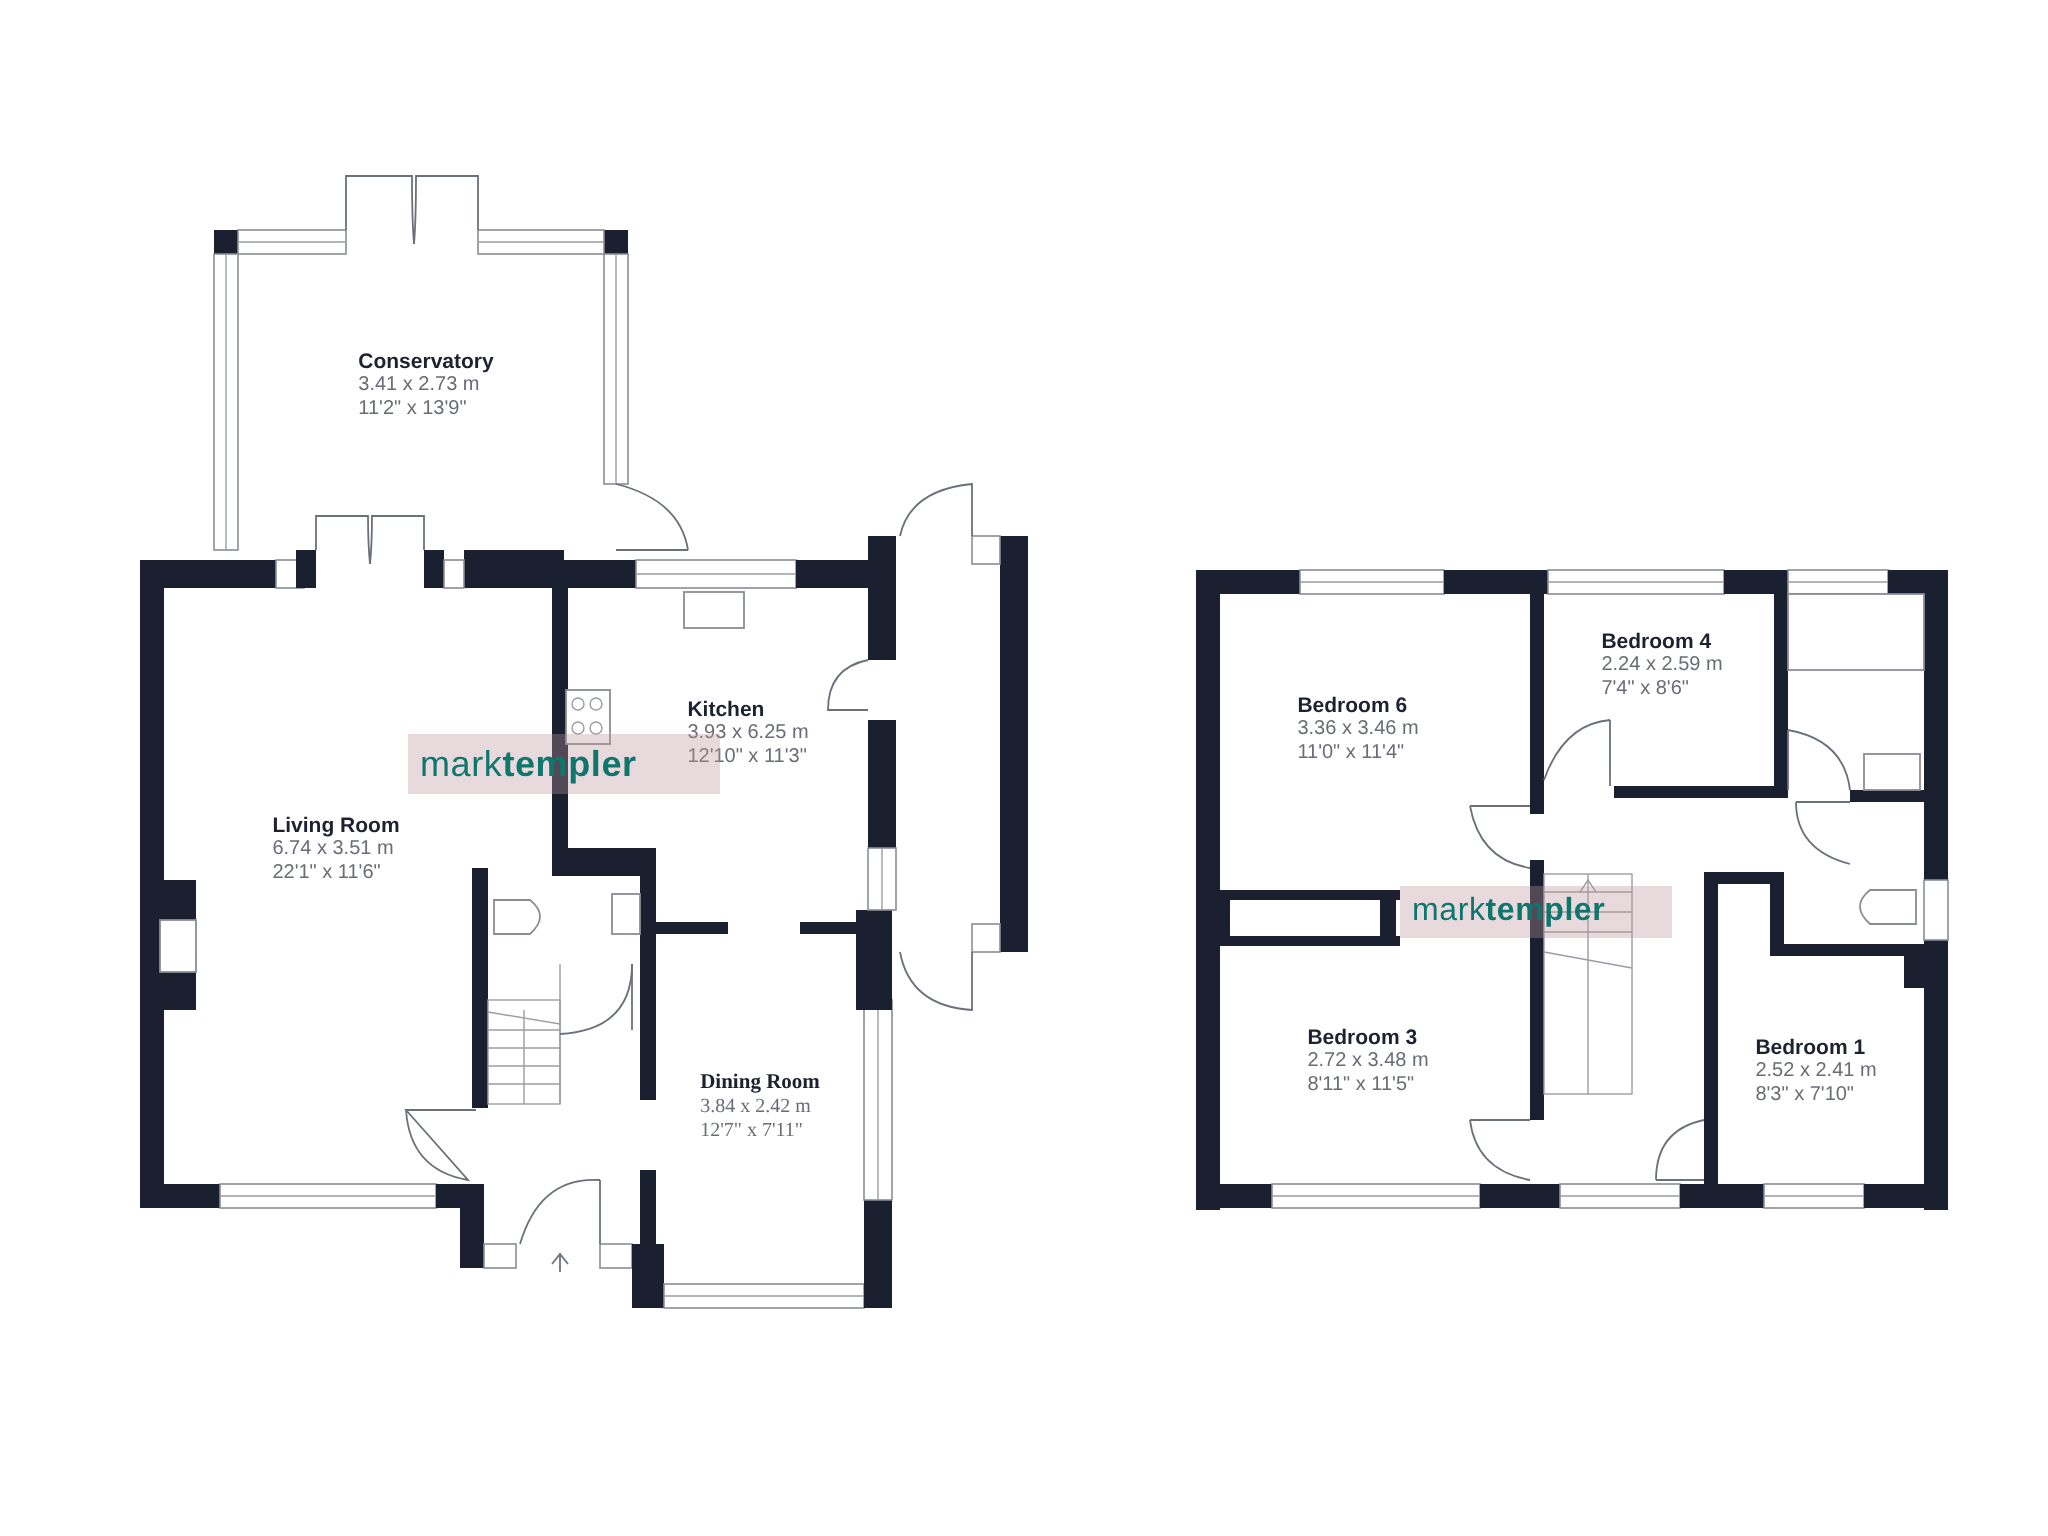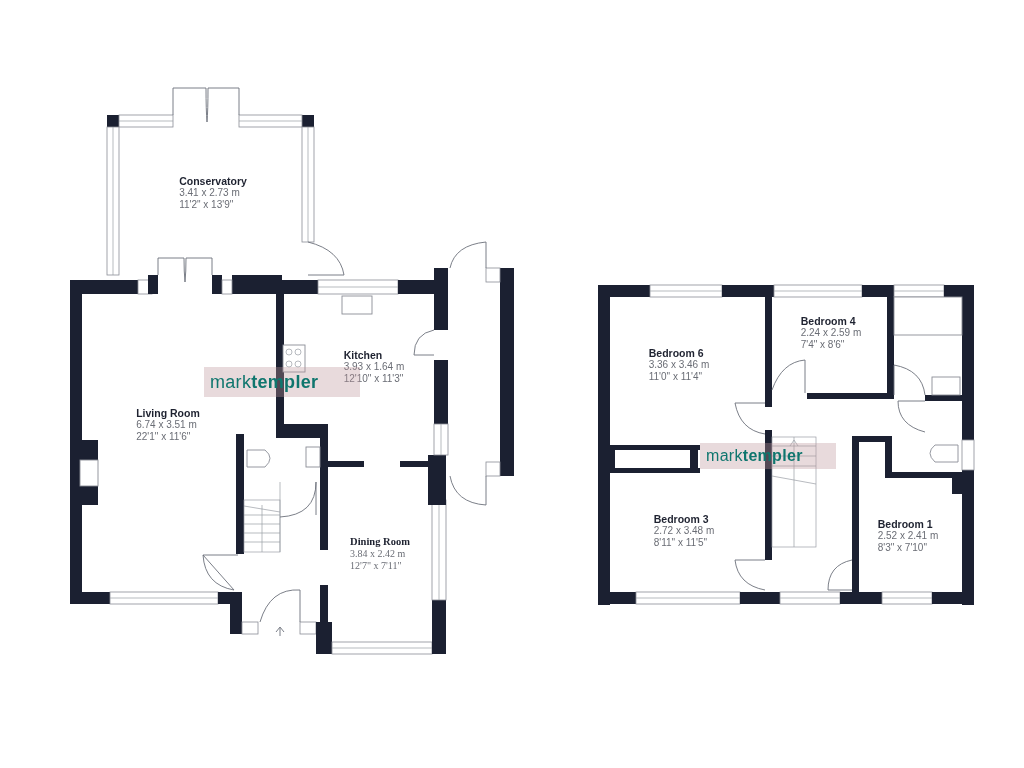--- a/index.html
+++ b/index.html
@@ -201,21 +201,21 @@
   </g>
 </svg>
 
 <div class="label" style="left:213px;top:175px;">
   <span class="room-name">Conservatory</span>
   <span class="room-dim">3.41 x 2.73 m</span>
   <span class="room-dim">11'2" x 13'9"</span>
 </div>
 <div class="label" style="left:374px;top:349px;">
   <span class="room-name">Kitchen</span>
-  <span class="room-dim">3.93 x 1.64 m</span>
+  <span class="room-dim">3.93 x 6.25 m</span>
   <span class="room-dim">12'10" x 11'3"</span>
 </div>
 <div class="label" style="left:168px;top:407px;">
   <span class="room-name">Living Room</span>
   <span class="room-dim">6.74 x 3.51 m</span>
   <span class="room-dim">22'1" x 11'6"</span>
 </div>
 <div class="label" style="left:380px;top:536px;font-family:Liberation Serif, serif;">
   <span class="room-name">Dining Room</span>
   <span class="room-dim">3.84 x 2.42 m</span>

